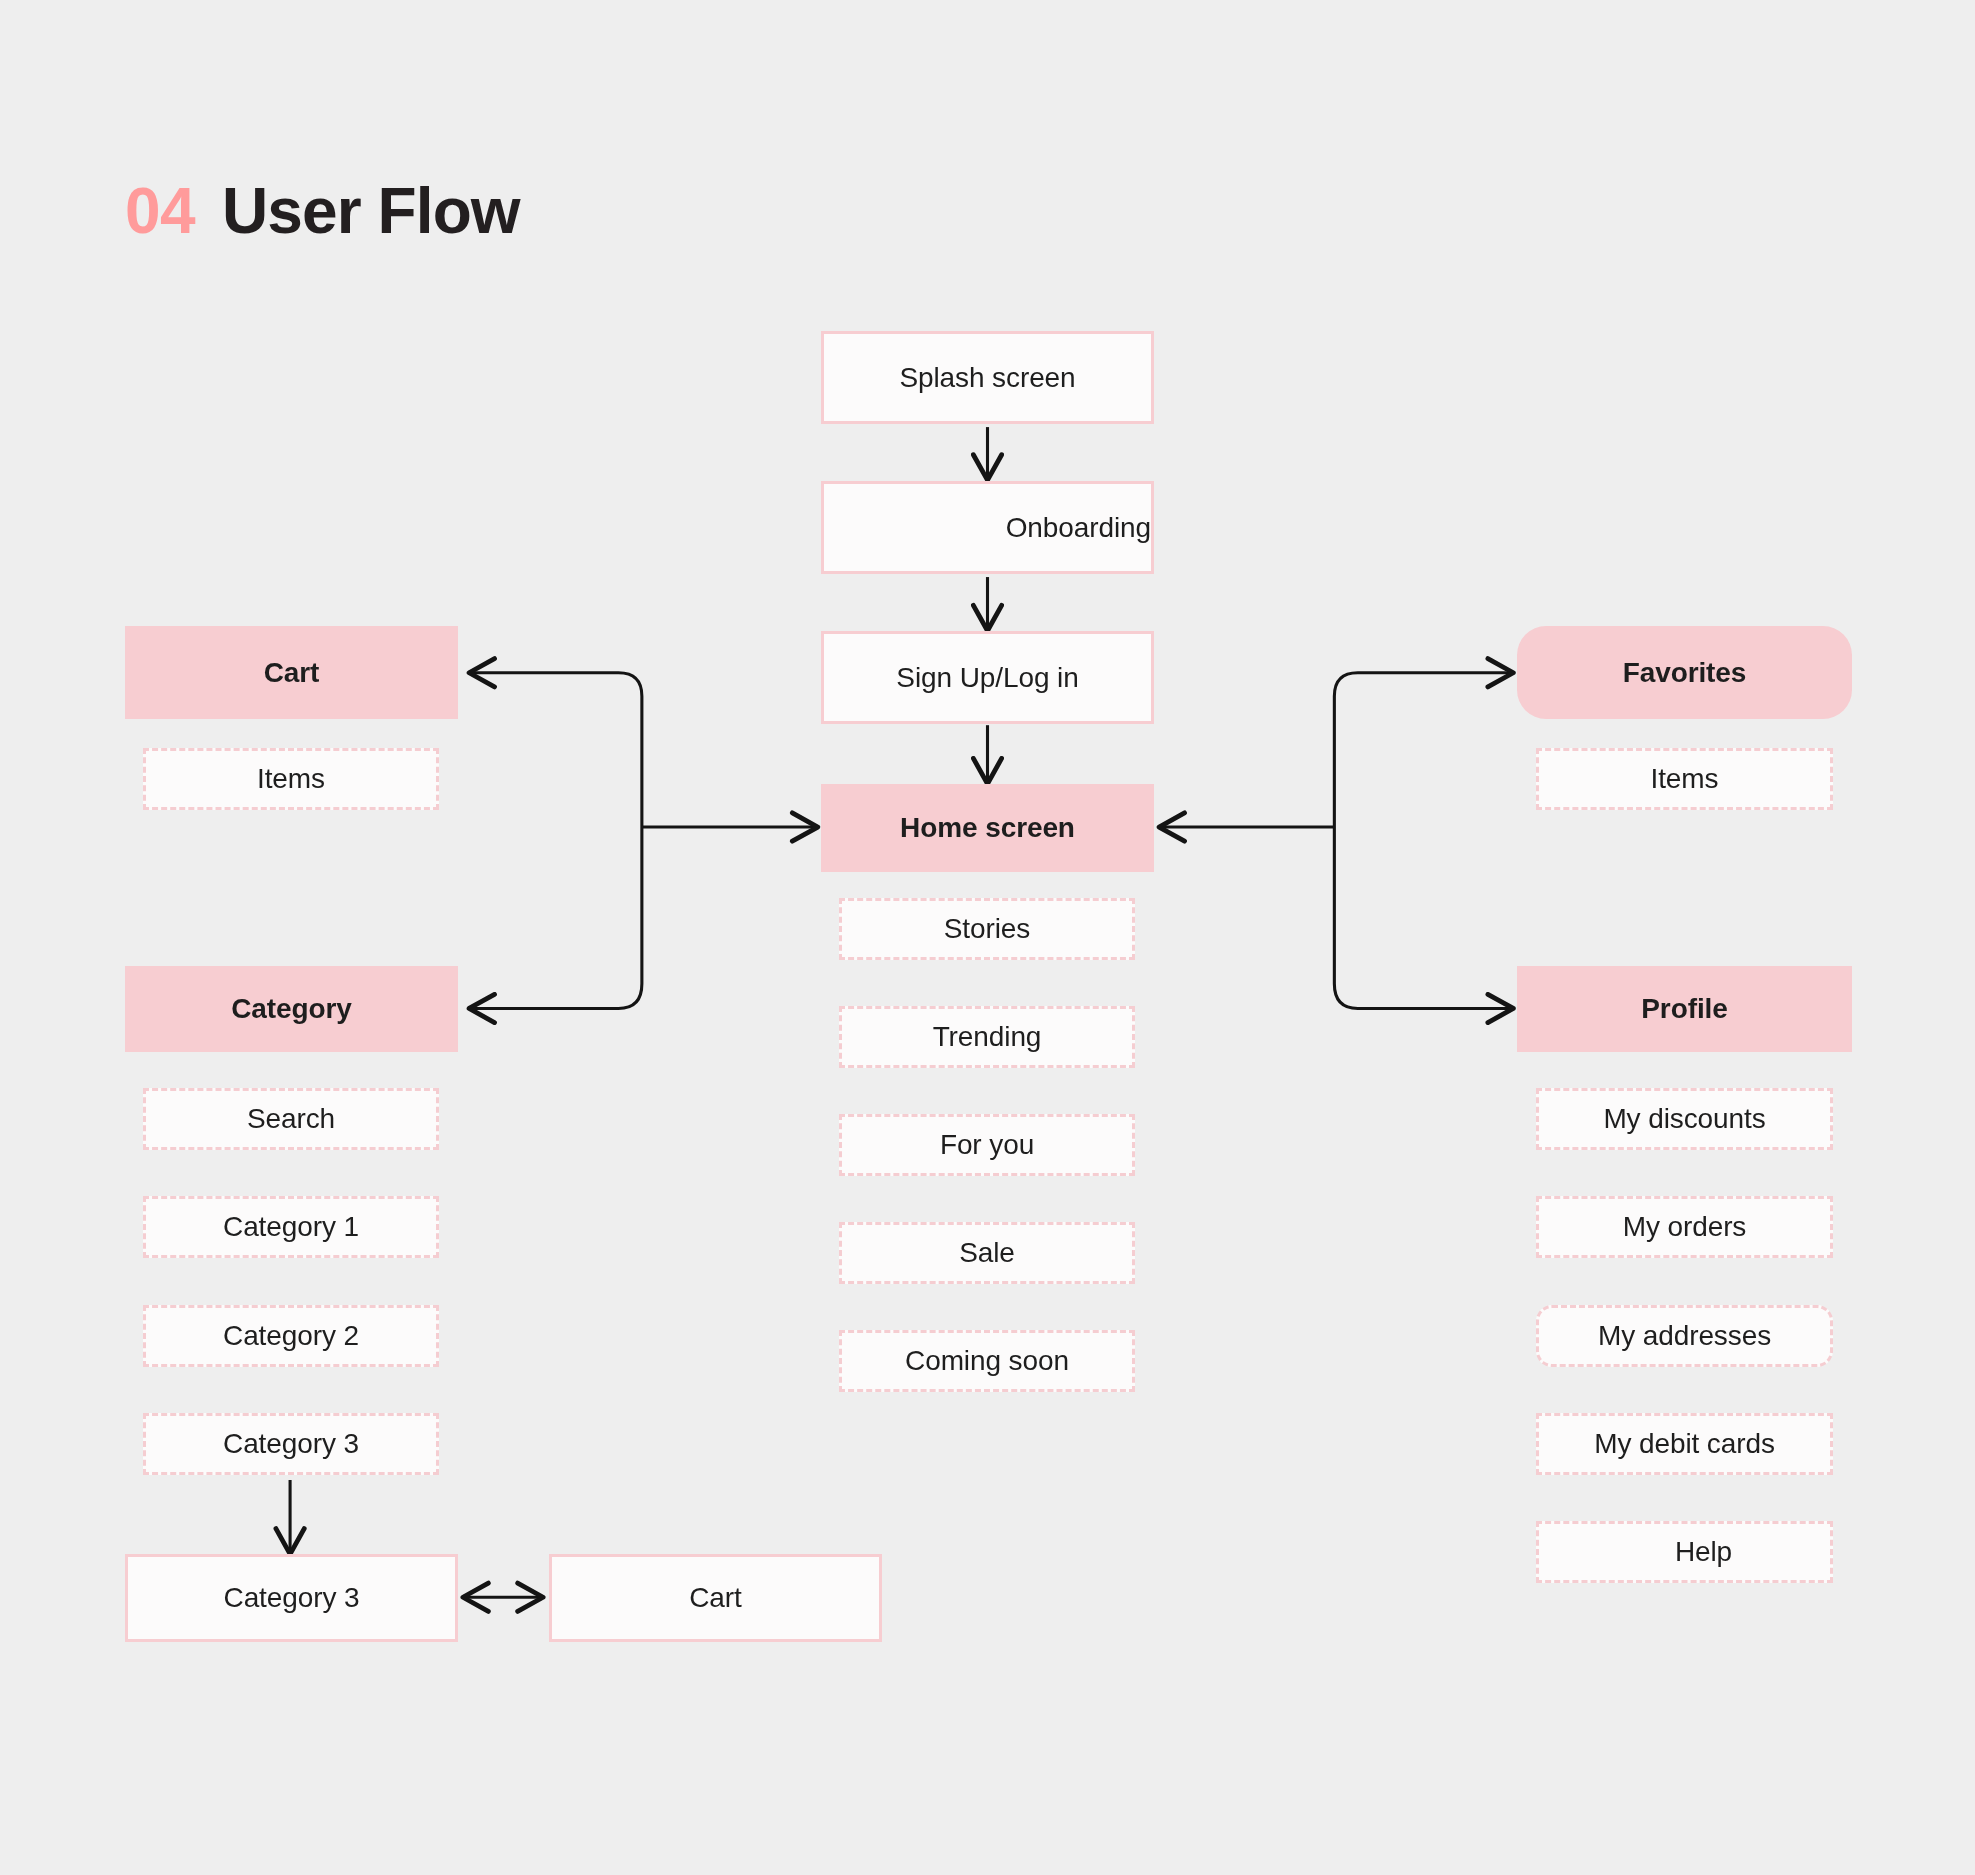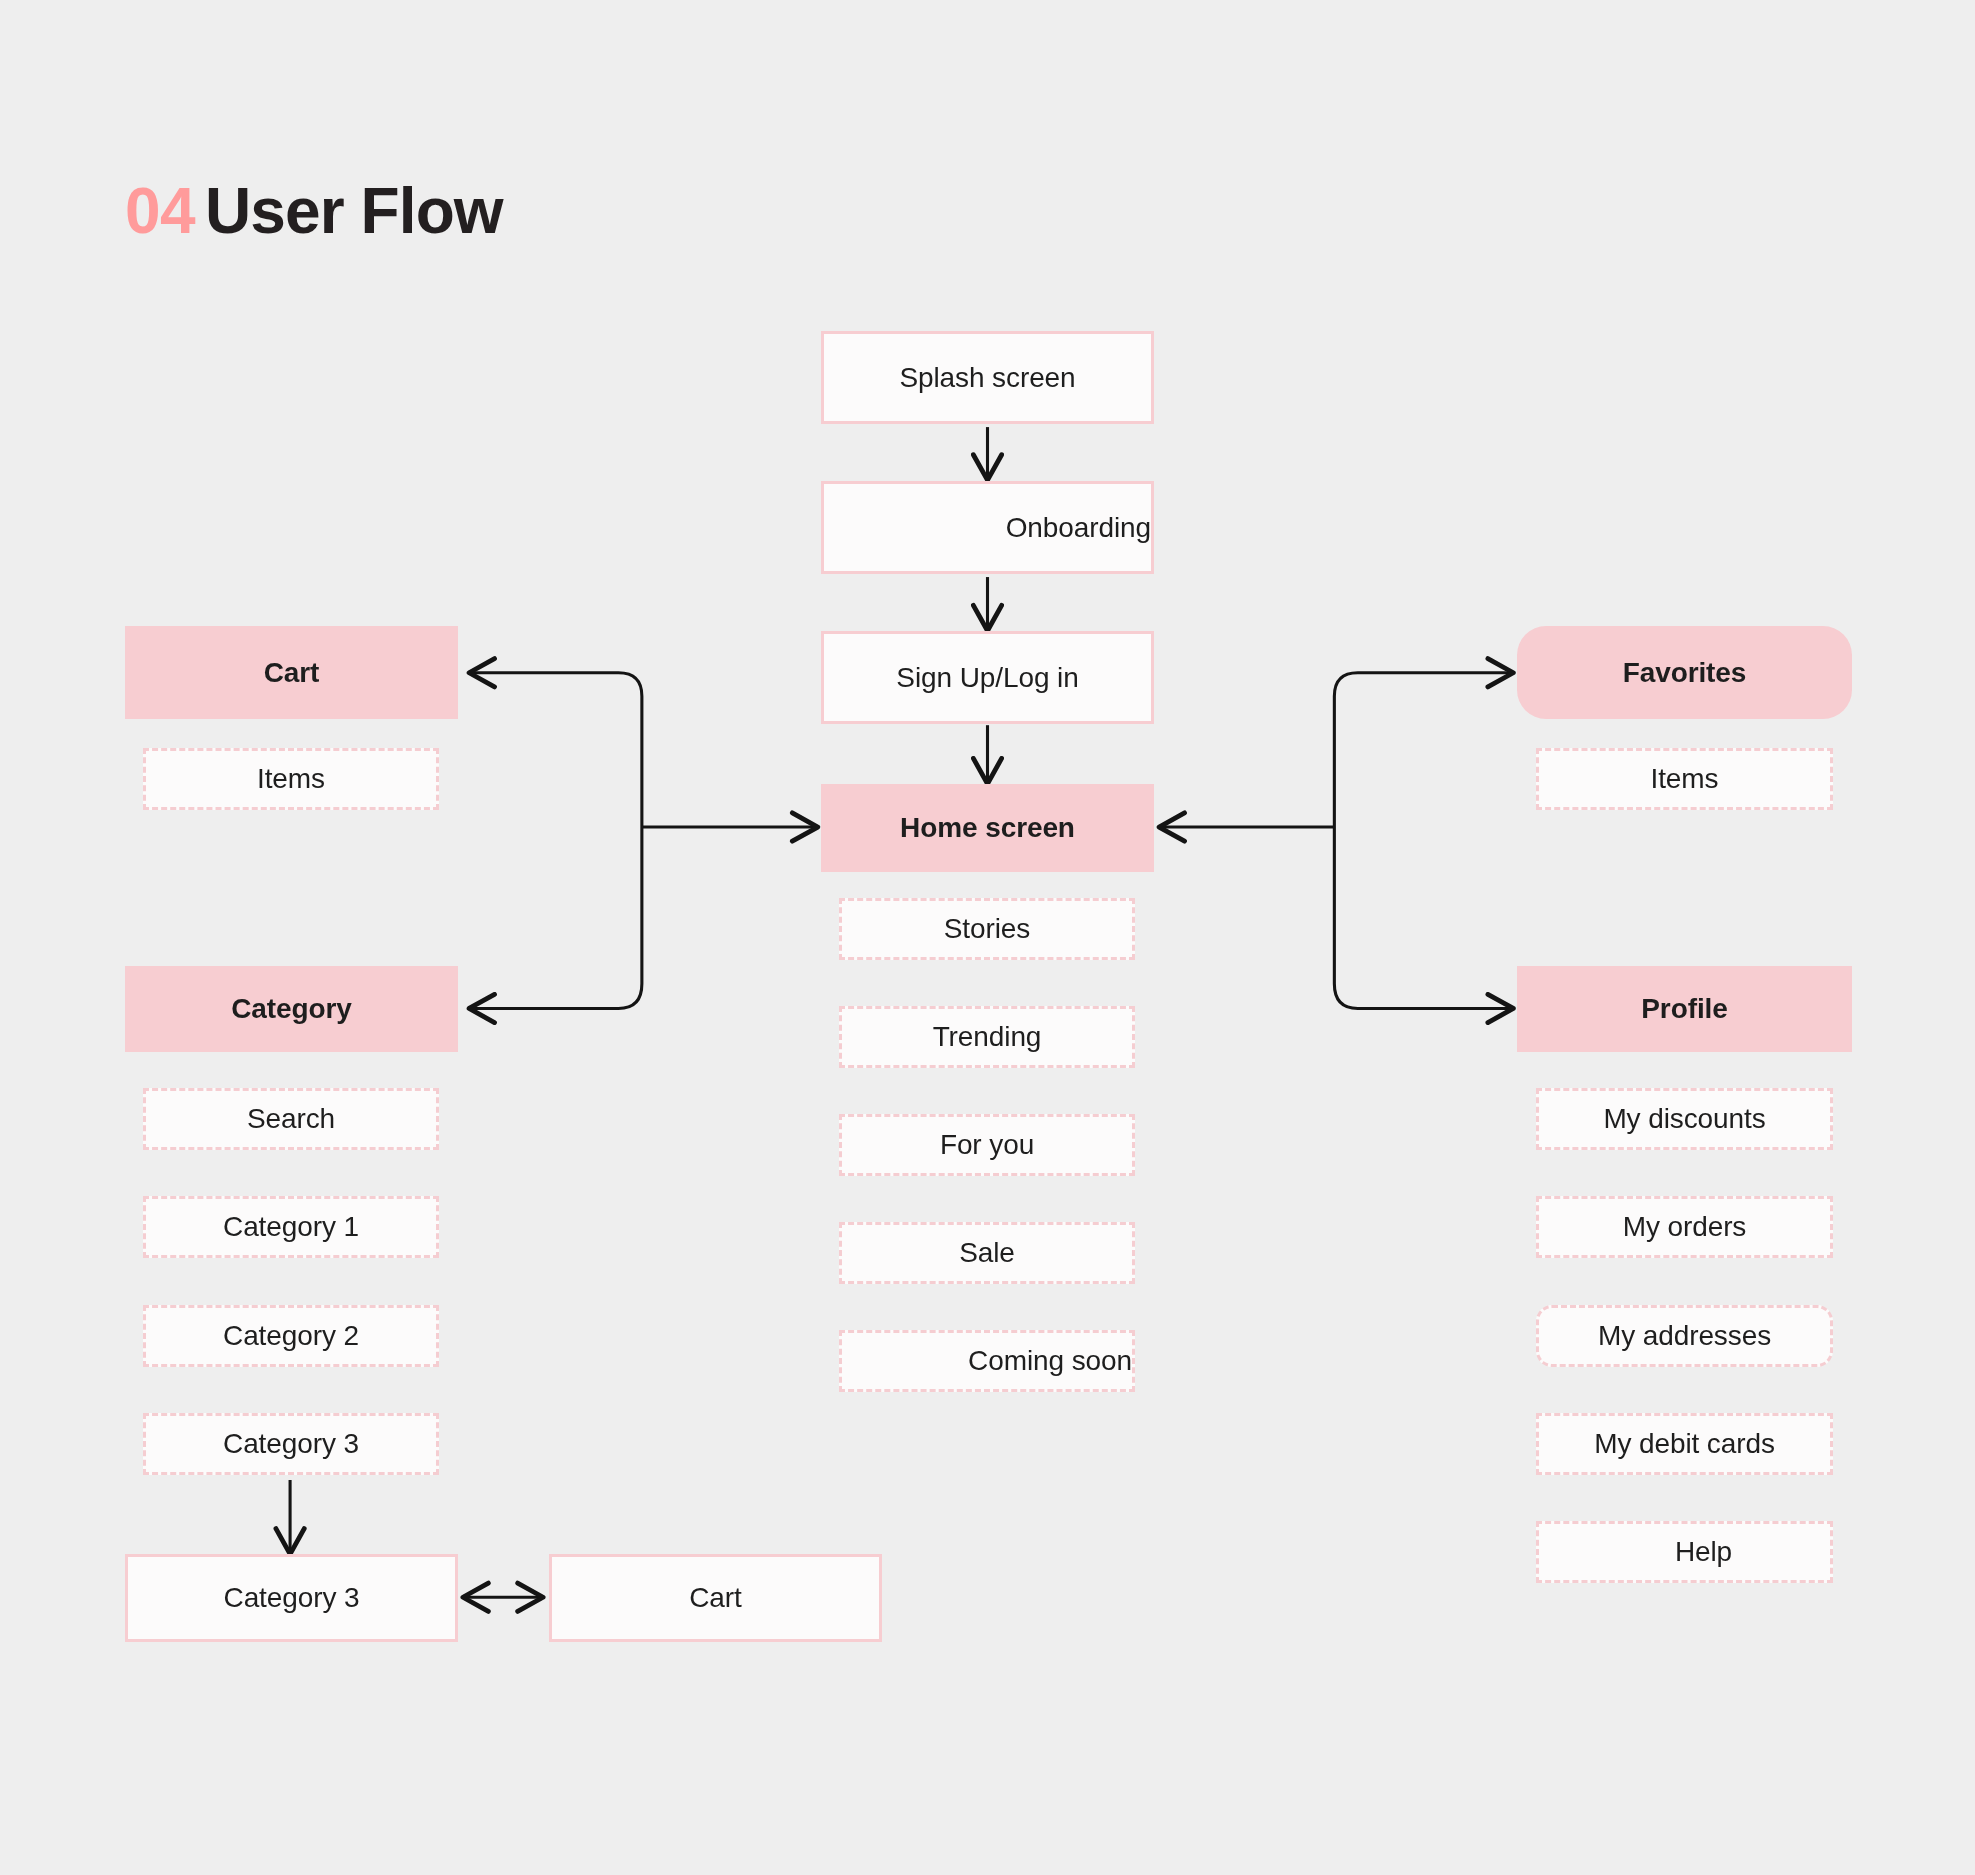--- a/index.html
+++ b/index.html
@@ -7,21 +7,21 @@
     width:1975px;height:1875px;
     background:#EEEEEE;
     font-family:"Liberation Sans", sans-serif;
     overflow:hidden;
   }
   #stage{position:relative;width:1975px;height:1875px;}
 
   
   #title-block{
     position:absolute;left:125px;top:174px;
-    display:flex;align-items:flex-end;gap:10px;
+    display:flex;align-items:flex-end;gap:27px;
     white-space:nowrap;
   }
   #title-number{
     font-size:64px;font-weight:700;color:#FF9B9B;letter-spacing:-0.6px;
   }
   #title-text{
     font-size:64px;font-weight:700;color:#231F20;letter-spacing:-0.9px;
   }
 
   
@@ -115,21 +115,21 @@
   </div>
   <div class="node dashed" style="left:839px;top:1006px;width:296px;height:62px;">
     <span>Trending</span>
   </div>
   <div class="node dashed" style="left:839px;top:1222px;width:296px;height:62px;">
     <span>Sale</span>
   </div>
   <div class="node dashed" style="left:839px;top:1114px;width:296px;height:62px;">
     <span>For you</span>
   </div>
-  <div class="node dashed" style="left:839px;top:1330px;width:296px;height:62px;justify-content:flex-end;">
+  <div class="node dashed" style="left:839px;top:1330px;width:296px;height:62px;">
     <span>Coming soon</span>
   </div>
 
   <div class="node filled" style="left:125px;top:626px;width:333px;height:93px;">
     <span>Cart</span>
   </div>
 
   <div class="node dashed" style="left:143px;top:748px;width:296px;height:62px;">
     <span>Items</span>
   </div>

